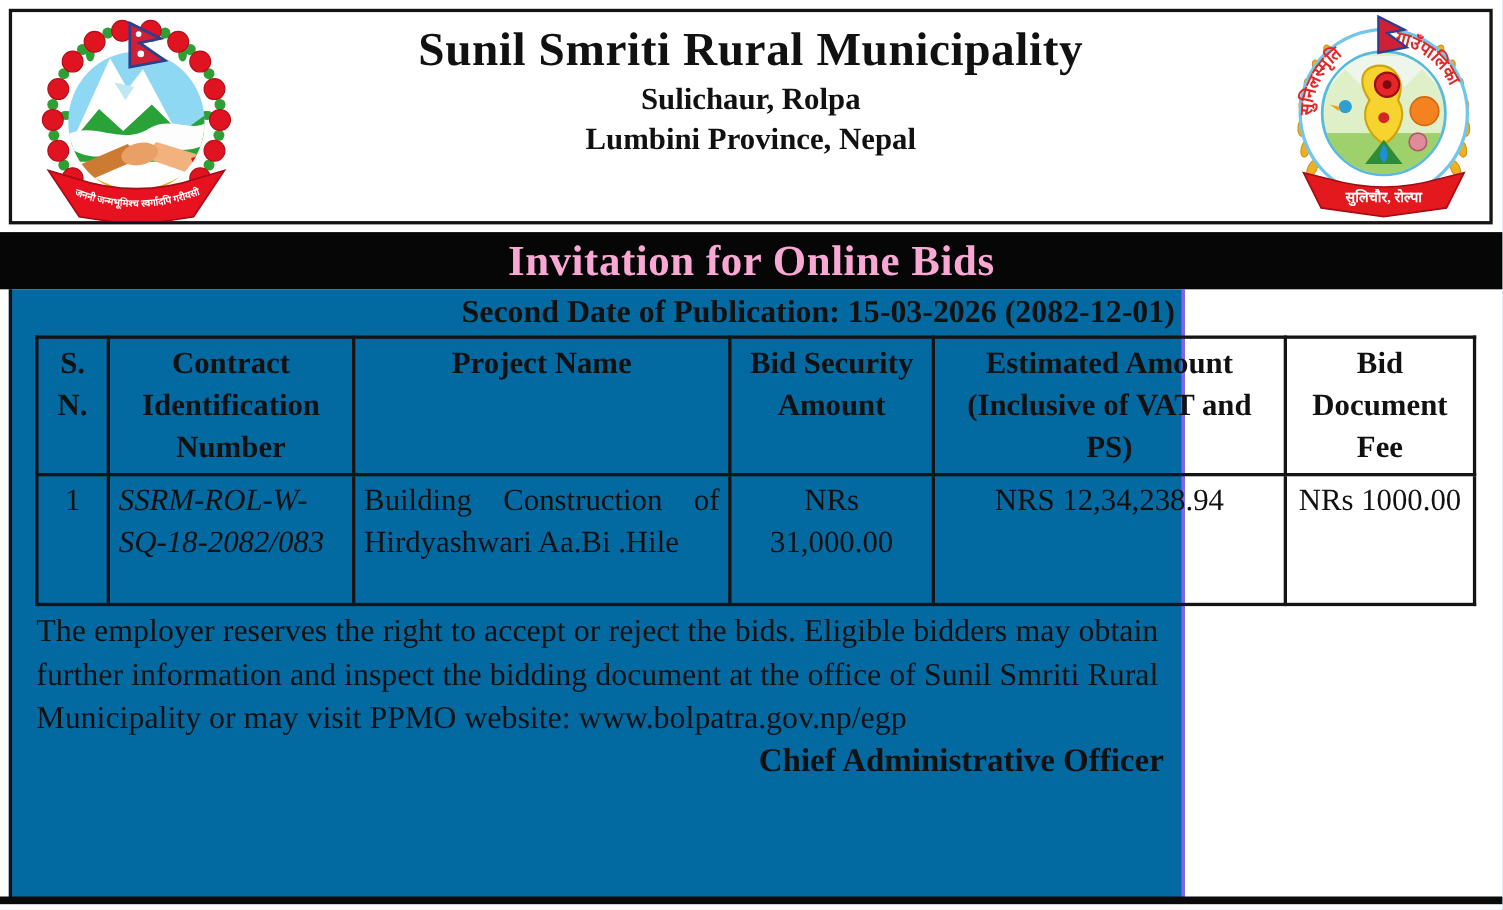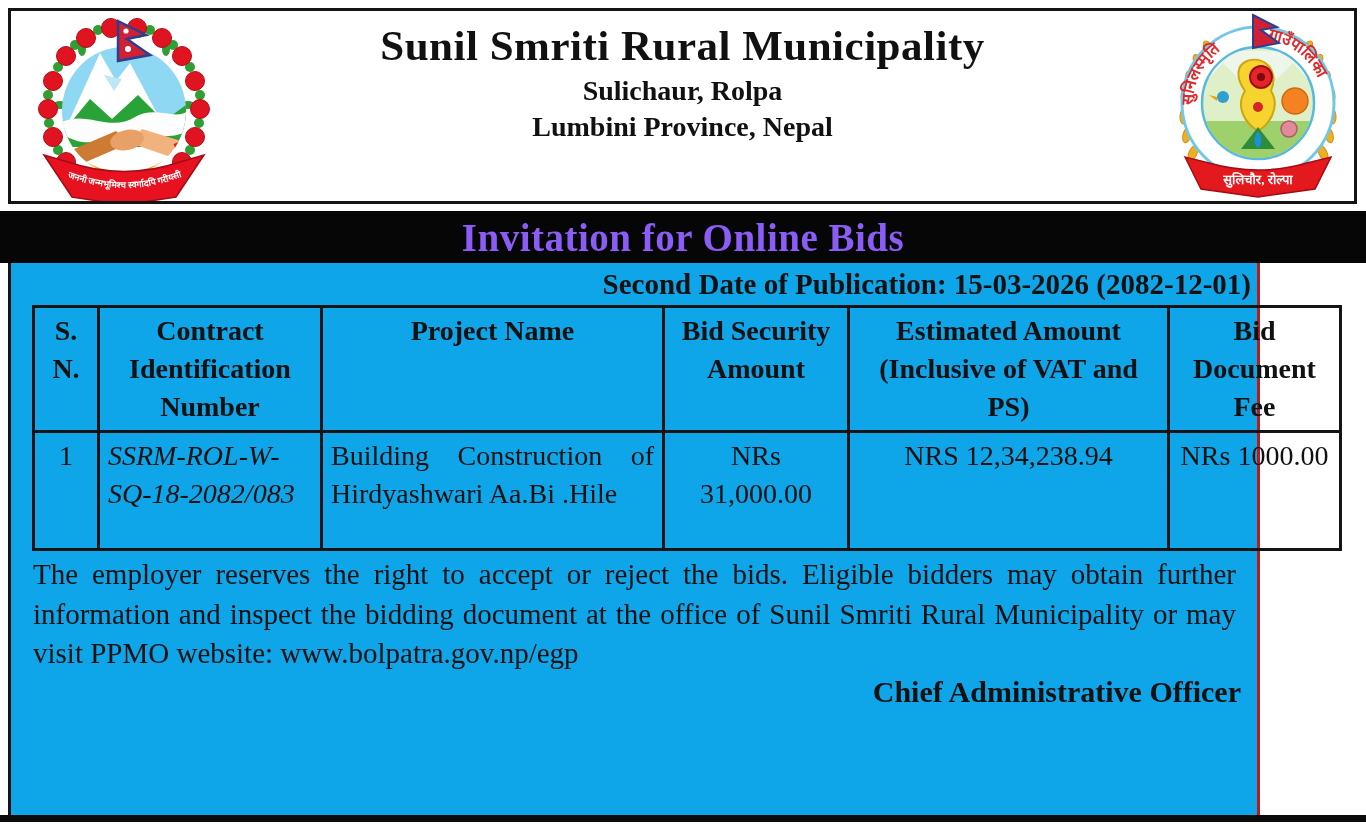--- a/index.html
+++ b/index.html
@@ -14,25 +14,25 @@
   .logo-left  { position:absolute; left:18px; top:2px; width:190px; height:188px; }
   .logo-right { position:absolute; right:5px; top:0px; width:182px; height:190px; }
   .header-text { position:absolute; left:0; right:0; top:0; text-align:center; }
   .h-title1 { font-weight:bold; font-size:43px; line-height:55px; margin-top:7px; letter-spacing:0.5px; }
   .h-title2 { font-weight:bold; font-size:47px; line-height:61px; letter-spacing:0.5px; }
   .h-sub    { font-weight:bold; font-size:28px; line-height:36px; }
 
   
   .banner { position:absolute; left:0; top:211px; width:1366px; height:52px; background:#060606;
             display:flex; align-items:center; justify-content:center; }
-  .banner-title { color:#8b5cf6; font-weight:bold; font-size:39px; letter-spacing:0.5px; }
-
-  
-  .content-box { position:absolute; left:8px; top:263px; width:1252px; height:553px;
-                 border-left:3px solid #141414; border-right:3px solid #b91c1c; background:#0ea5e9; }
+  .banner-title { color:#f9a8d4; font-weight:bold; font-size:39px; letter-spacing:0.5px; }
+
+  
+  .content-box { position:absolute; left:8px; top:263px; width:1069px; height:553px;
+                 border-left:3px solid #141414; border-right:3px solid #8b5cf6; background:#0369a1; }
   .bottom-bar { position:absolute; left:0; top:815px; width:1366px; height:7px; background:#0b0b0b; }
 
   .pub-date { text-align:right; font-weight:bold; font-size:29px; line-height:36px;
               padding:3px 6px 0 0; }
   .para { font-size:29px; line-height:39.5px; text-align:justify; padding:1px 21px 0 22px; }
   .signature { text-align:right; font-weight:bold; font-size:30px; line-height:32px;
                padding-right:16px; margin-top:2px; }
 
   
   table.bids { border-collapse:collapse; table-layout:fixed; width:1307px;

